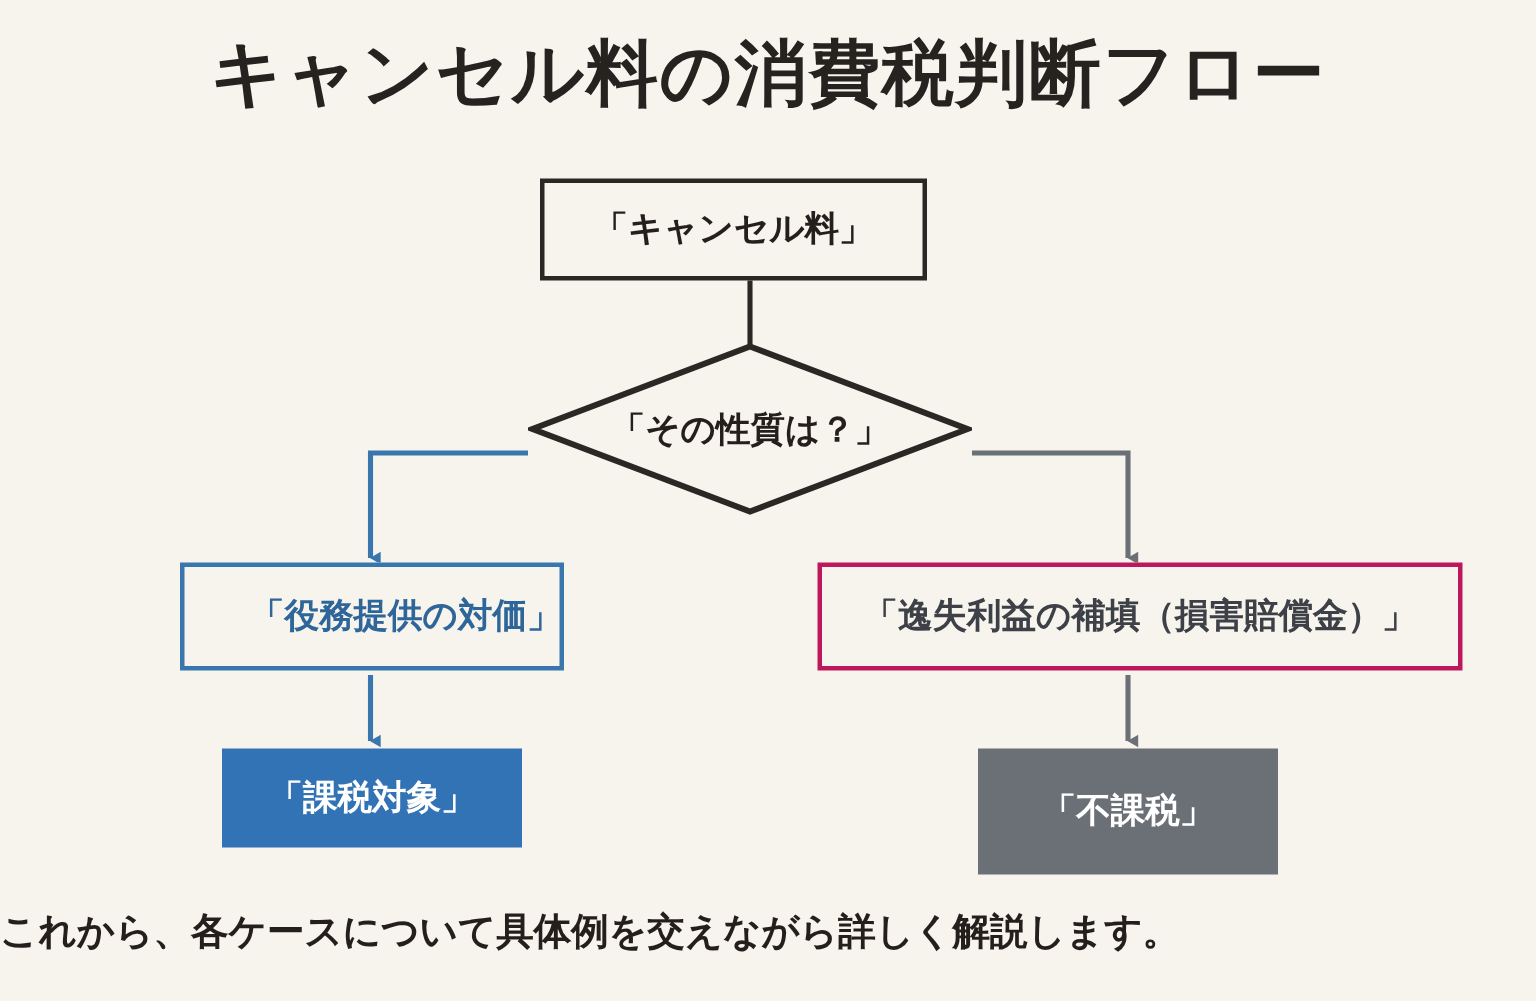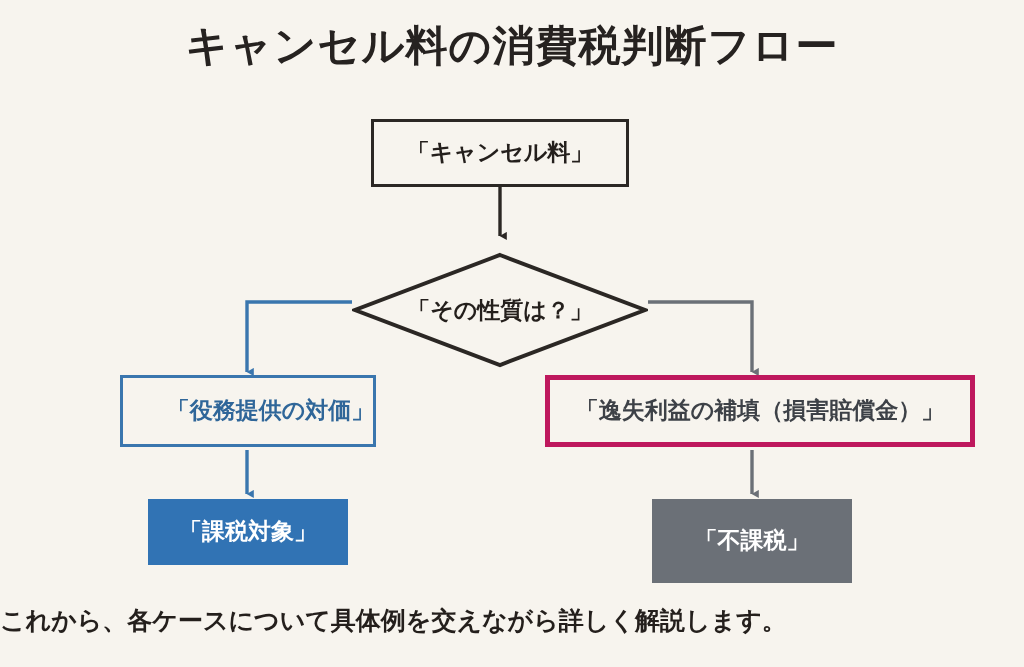--- a/index.html
+++ b/index.html
@@ -23,21 +23,21 @@
     background: #f7f4ee;
   }
 
   
   #title {
     position: absolute;
     left: 0;
     top: 22px;
     width: 1024px;
     text-align: center;
-    font-size: 42px;
+    font-size: 48px;
     font-weight: bold;
     letter-spacing: 1px;
     color: #262220;
     line-height: 1.15;
     white-space: nowrap;
   }
 
   
   #connectors {
     position: absolute;
@@ -70,21 +70,21 @@
 
   .node-rect-blue {
     border: 3px solid #3a76ae;
     background: #f7f4ee;
     color: #2f6699;
     font-size: 23px;
     font-weight: bold;
   }
 
   .node-rect-gray {
-    border: 5px solid #be185d;
+    border: 3px solid #be185d;
     background: #f7f4ee;
     color: #3d4147;
     font-size: 23px;
     font-weight: bold;
   }
 
   .node-fill-blue {
     border: none;
     background: #3173b4;
     color: #ffffff;
@@ -98,21 +98,21 @@
     background: #6b7077;
     color: #ffffff;
     font-size: 23px;
     font-weight: bold;
   }
 
   
   #diamond-wrap {
     position: absolute;
     left: 352px;
-    top: 252px;
+    top: 228px;
     width: 296px;
     height: 116px;
     font-family: Liberation Mono, monospace;
   }
   #diamond-wrap svg {
     position: absolute;
     left: 0;
     top: 0;
   }
   #diamond-label {
@@ -166,21 +166,21 @@
 
     <path d="M352,302 L247,302 L247,372" stroke="#3a76ae" stroke-width="3.4" fill="none" stroke-linejoin="miter" marker-end="url(#ah-blue)"></path>
 
     <path d="M648,302 L752,302 L752,372" stroke="#6b7077" stroke-width="3.4" fill="none" stroke-linejoin="miter" marker-end="url(#ah-gray)"></path>
 
     <path d="M247,450 L247,494" stroke="#3a76ae" stroke-width="3.4" fill="none" marker-end="url(#ah-blue)"></path>
 
     <path d="M752,450 L752,494" stroke="#6b7077" stroke-width="3.4" fill="none" marker-end="url(#ah-gray)"></path>
   </svg>
 
-  <div class="node node-rect-dark" style="left:371px; top:119px; width:258px; height:68px;">
+  <div class="node node-rect-dark" style="left:360px; top:119px; width:258px; height:68px;">
     <span>「キャンセル料」</span>
   </div>
 
   <div id="diamond-wrap">
     <svg width="296" height="116" viewBox="0 0 296 116">
       <polygon points="148,3 293,58 148,113 3,58" fill="#f7f4ee" stroke="#2b2724" stroke-width="4" stroke-linejoin="miter"></polygon>
     </svg>
     <div id="diamond-label">「その性質は？」</div>
   </div>
 

